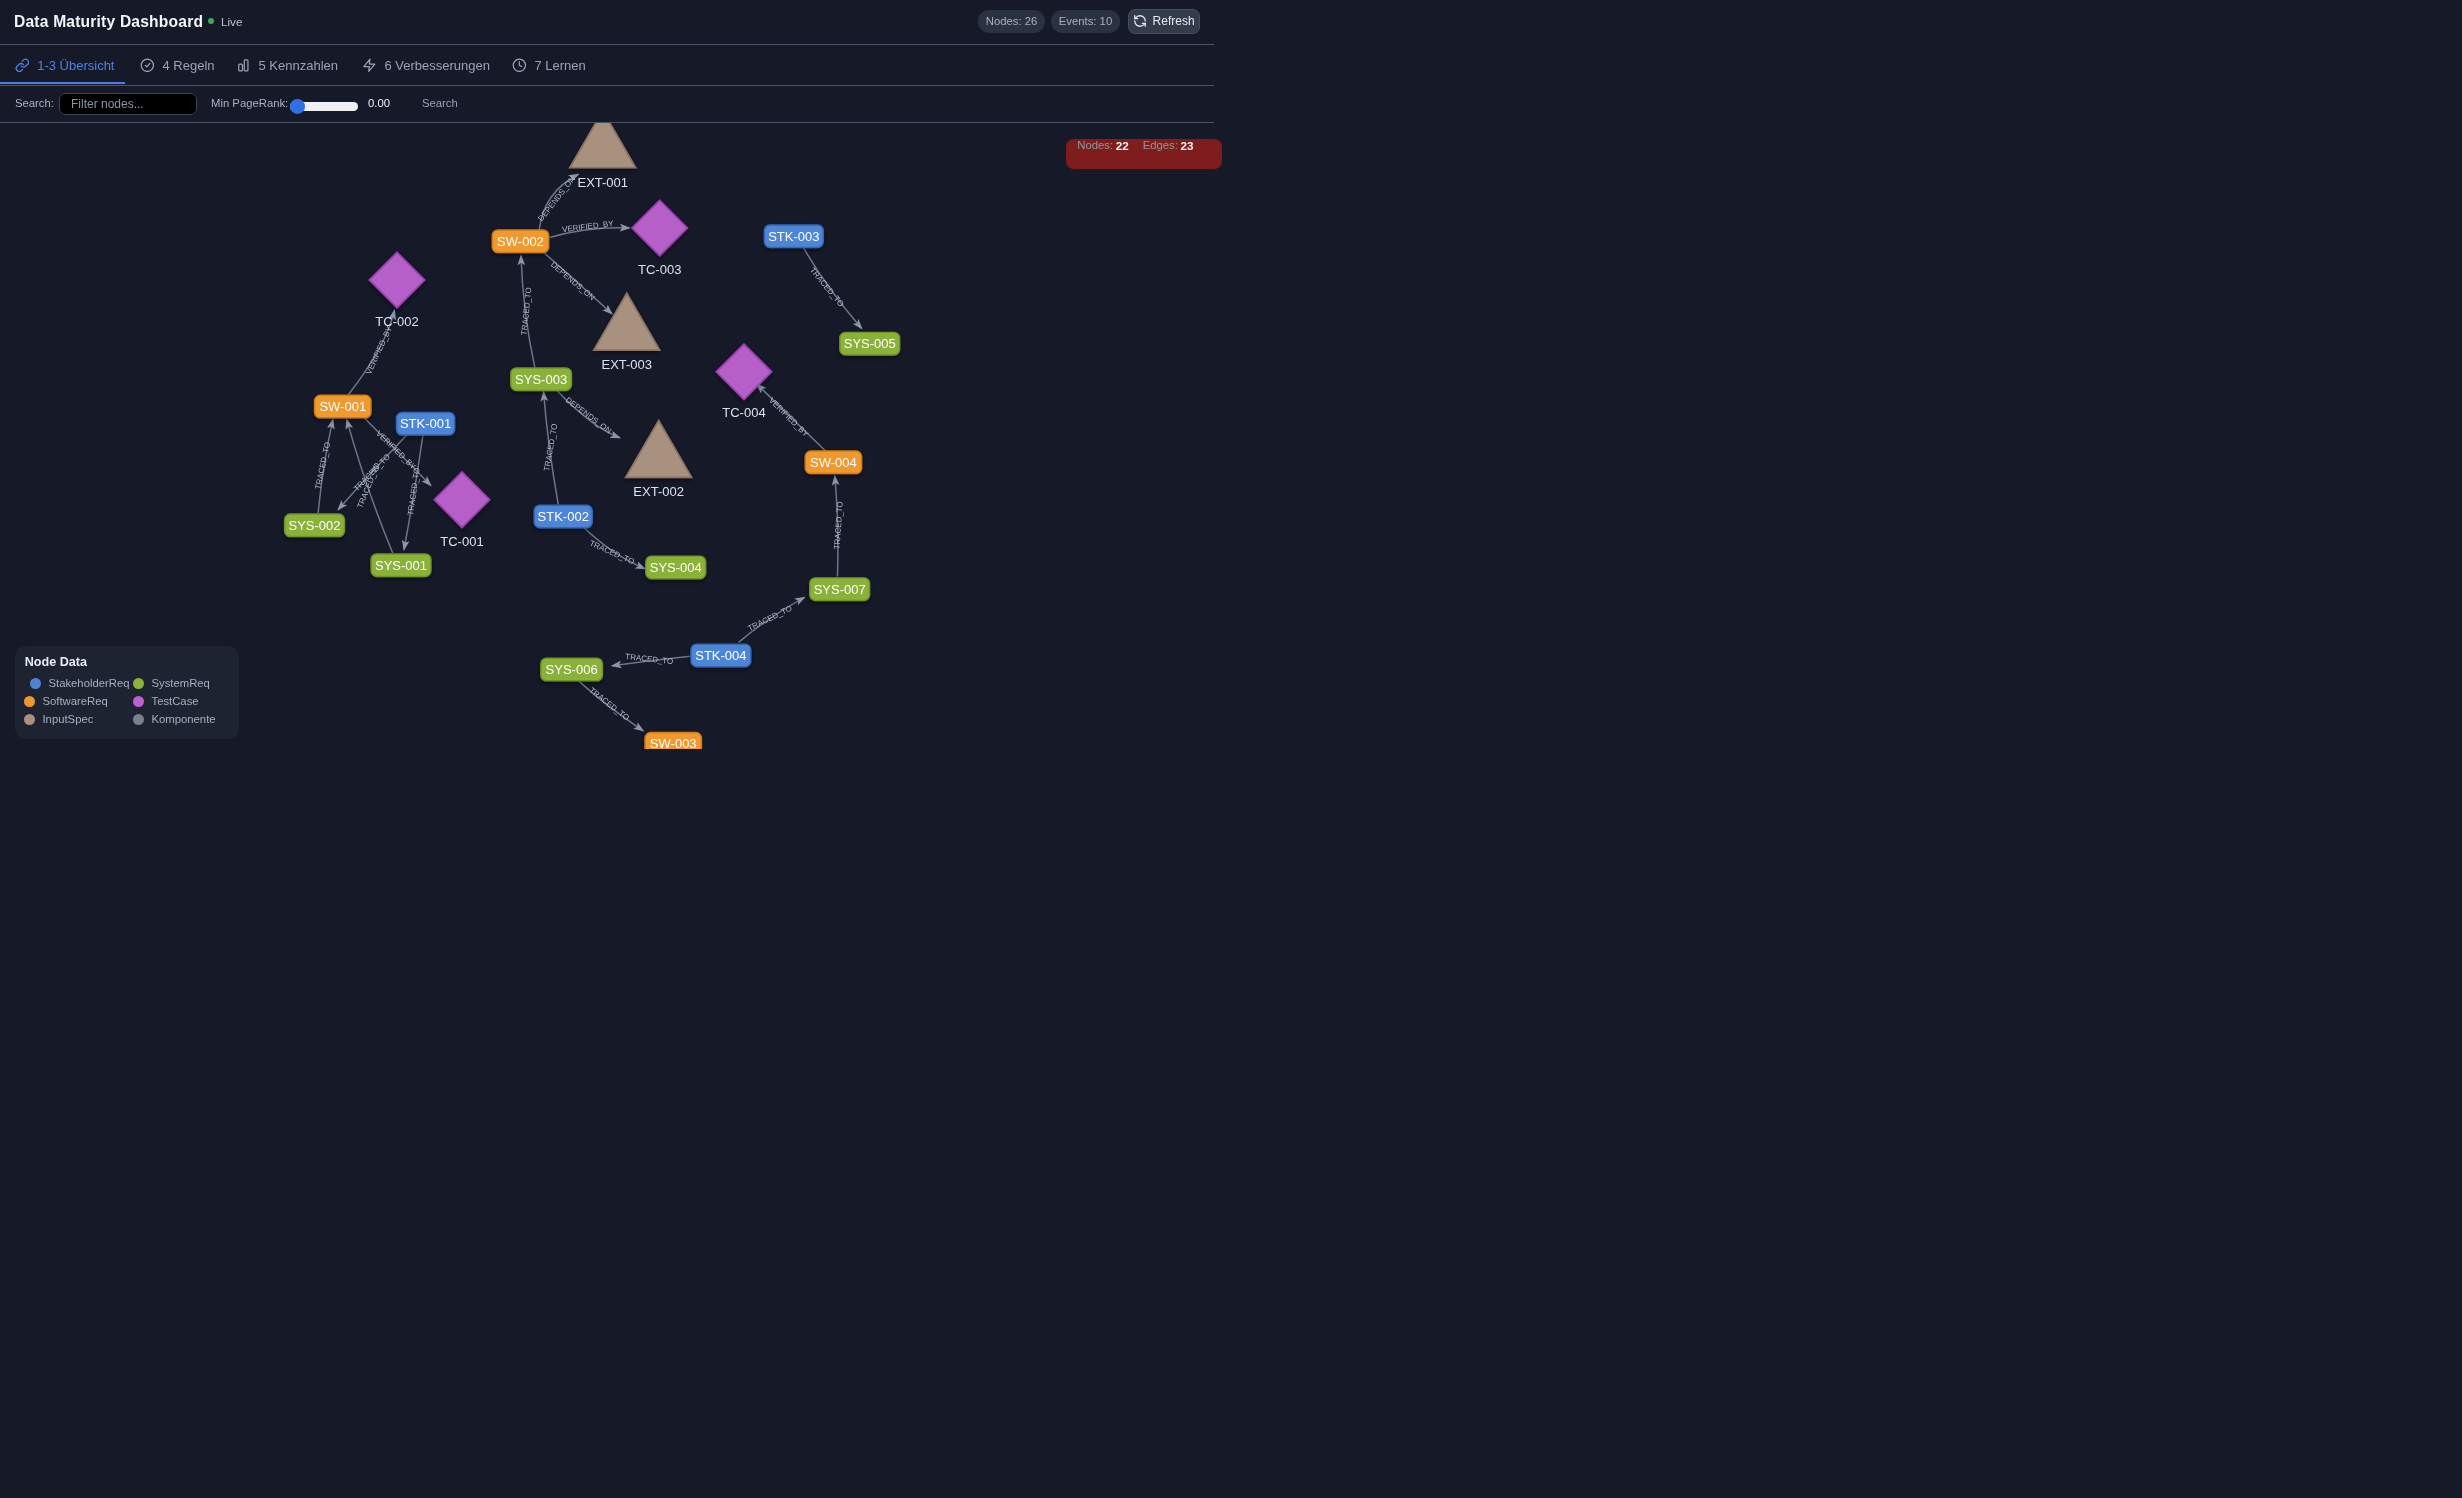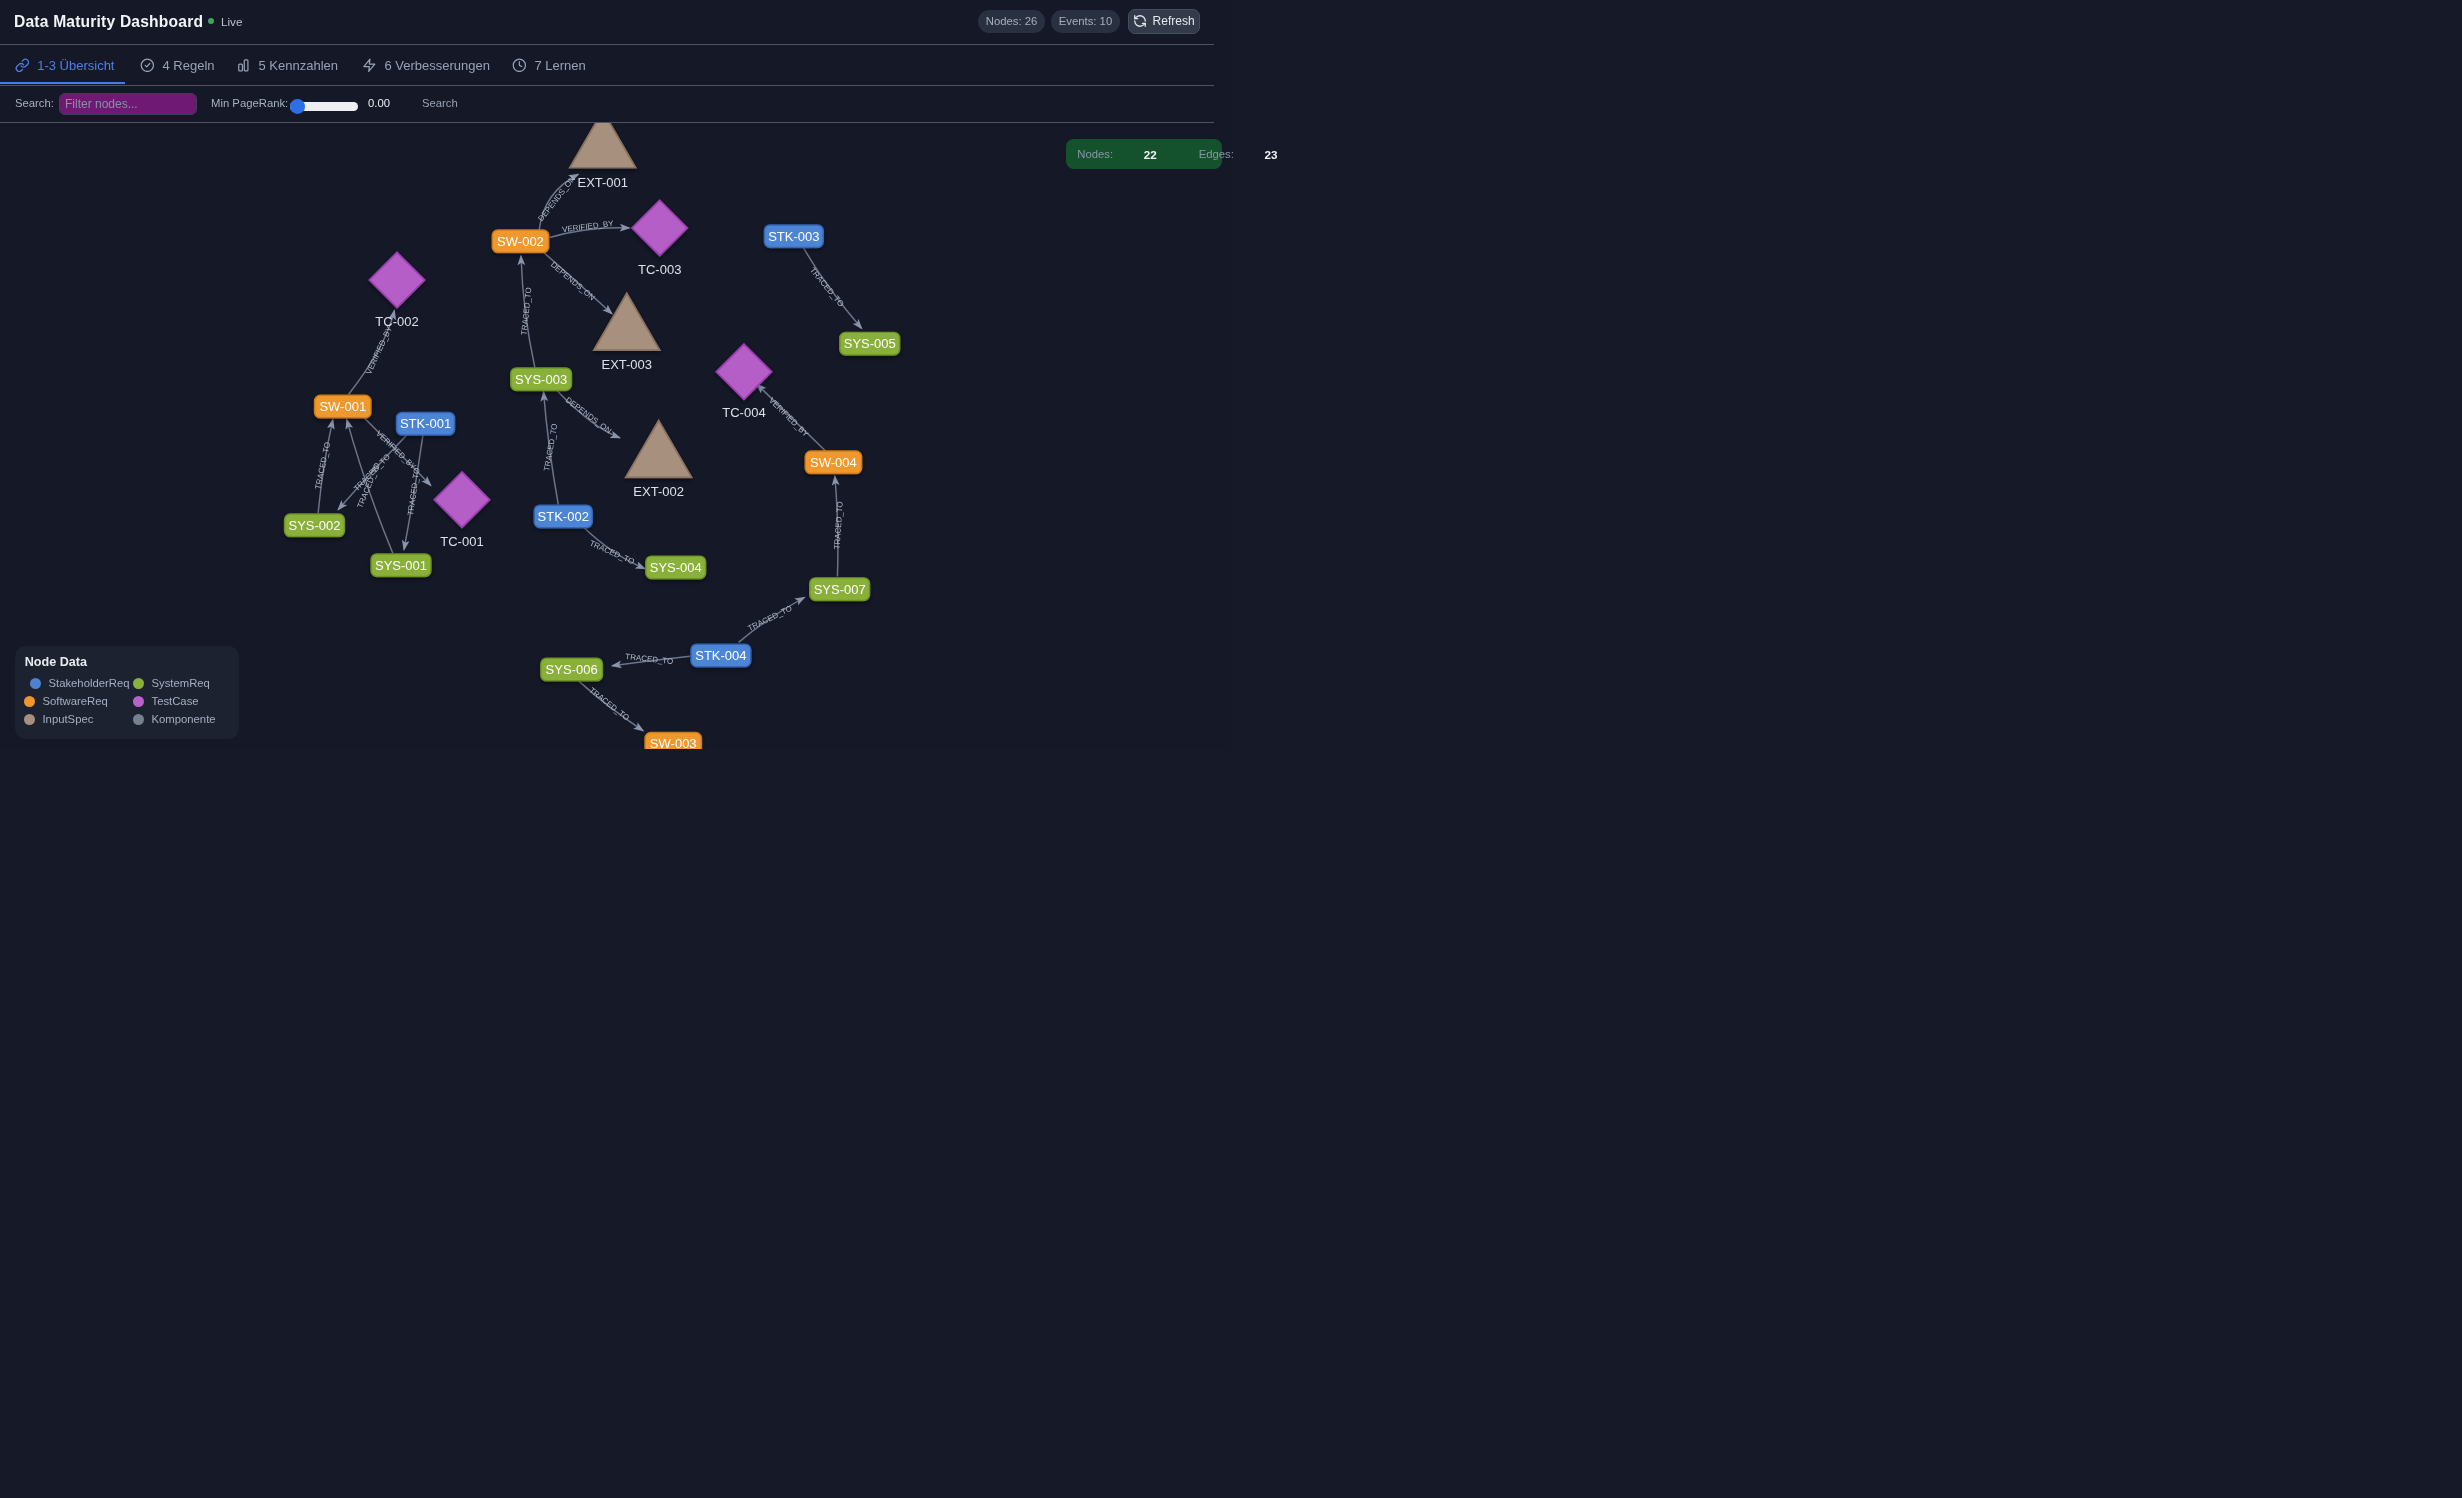--- a/index.html
+++ b/index.html
@@ -10,24 +10,24 @@
 .livetxt{position:absolute;left:221px;top:15px;font-size:11.7px;color:#b9c2d2;}
 .pill{position:absolute;top:10.4px;height:22.5px;line-height:22.5px;border-radius:11.3px;background:#2a3140;color:#a7b1c3;font-size:11.3px;padding:0 7.8px;}
 .btn{position:absolute;left:1128px;top:8.7px;width:72px;height:25px;border-radius:7px;background:#343b4b;border:0.9px solid #454d5e;color:#e6e9f0;font-size:12px;display:flex;align-items:center;justify-content:center;gap:5.2px;}
 .tabs{position:absolute;left:0;top:45px;width:1231px;height:40px;background:#151928;}
 .tab{position:absolute;top:0;height:40px;display:flex;align-items:center;gap:7.8px;font-size:13px;color:#99a3b5;}
 .tab.act{color:#4e82e6;}
 .underline{position:absolute;left:0;top:37px;width:125px;height:2.2px;background:#4d7ce8;}
 .fbar{position:absolute;left:0;top:85px;width:1231px;height:37px;background:#151928;}
 .hline{position:absolute;left:0;width:1214px;height:1.1px;background:#4c5566;}
 .flabel{position:absolute;font-size:11.3px;color:#a9b2c3;top:12px;}
-.finput{position:absolute;left:59px;top:7.8px;width:138px;height:22.5px;border-radius:6px;border:0.9px solid #3a4254;background:#701a75;color:#8a93a5;font-size:12px;line-height:21px;padding-left:5px;}
+.finput{position:absolute;left:59px;top:7.8px;width:138px;height:22.5px;border-radius:6px;border:0.9px solid #3a4254;background:#000000;color:#8a93a5;font-size:12px;line-height:21px;padding-left:11px;}
 .track{position:absolute;left:290px;top:17px;width:68px;height:8.7px;border-radius:4.3px;background:#eef0f4;}
 .knob{position:absolute;left:290px;top:14px;width:14.7px;height:14.7px;border-radius:50%;background:#2f6fe8;}
-.infobox{position:absolute;left:1066px;top:139px;width:156px;height:30px;border-radius:7.8px;background:#14532d;display:flex;align-items:center;font-size:11.3px;color:#8d97aa;gap:28px;}
+.infobox{position:absolute;left:1066px;top:139px;width:156px;height:30px;border-radius:7.8px;background:#7f1d1d;display:flex;font-size:11.3px;color:#8d97aa;}
 .infobox b{color:#f2f4f8;font-weight:bold;margin-left:2.6px;font-size:11.7px;}
 .legend{position:absolute;left:14.7px;top:646px;width:224px;height:93px;border-radius:10.4px;background:#1d2330;}
 .legend h2{position:absolute;left:10px;top:8.7px;font-size:12.6px;font-weight:bold;color:#e9ecf2;}
 .li{position:absolute;display:flex;align-items:center;gap:7.8px;font-size:11.3px;color:#a6b0c2;}
 .dot{width:11px;height:11px;border-radius:50%;flex:none;}
 svg text{user-select:none;}
 </style></head><body>
 <svg id="graph" width="1231" height="749" viewBox="0 0 1420 864">
 <defs>
       <marker id="ah" markerUnits="userSpaceOnUse" markerWidth="14" markerHeight="10" refX="11" refY="4.5" orient="auto">

